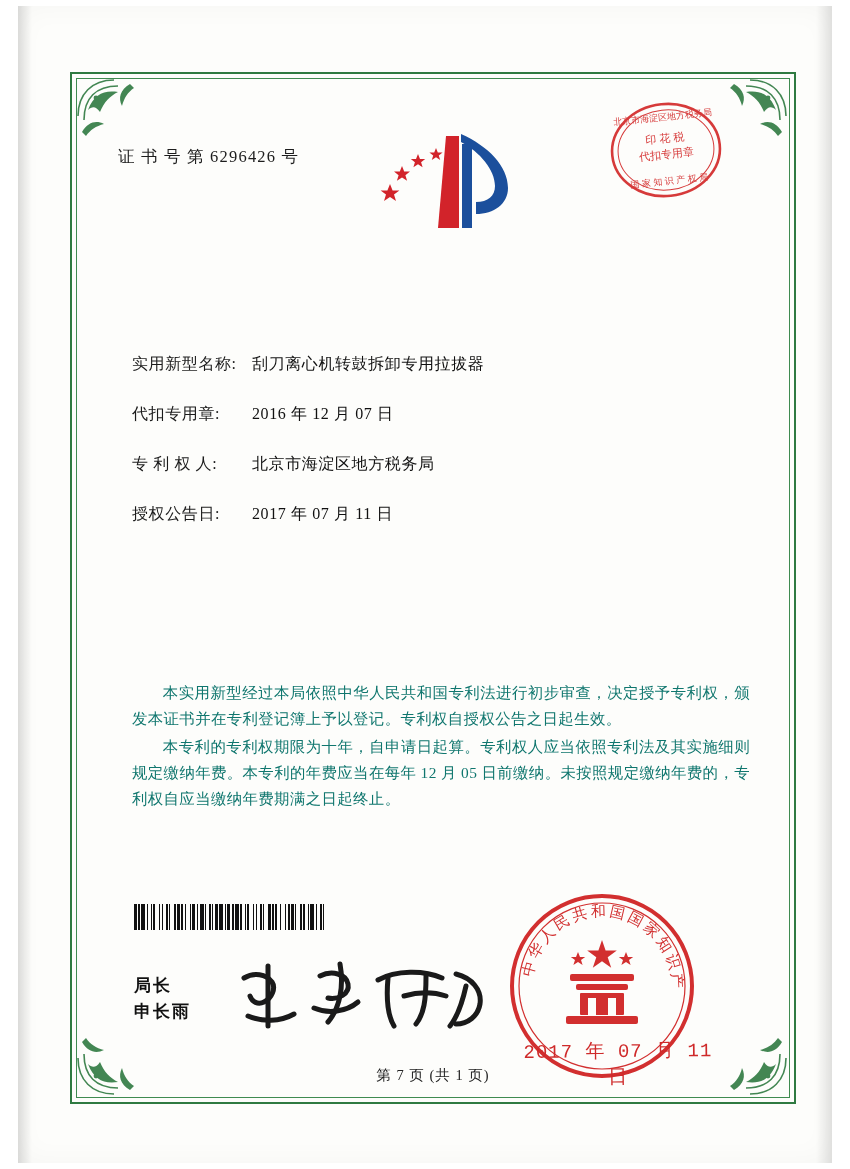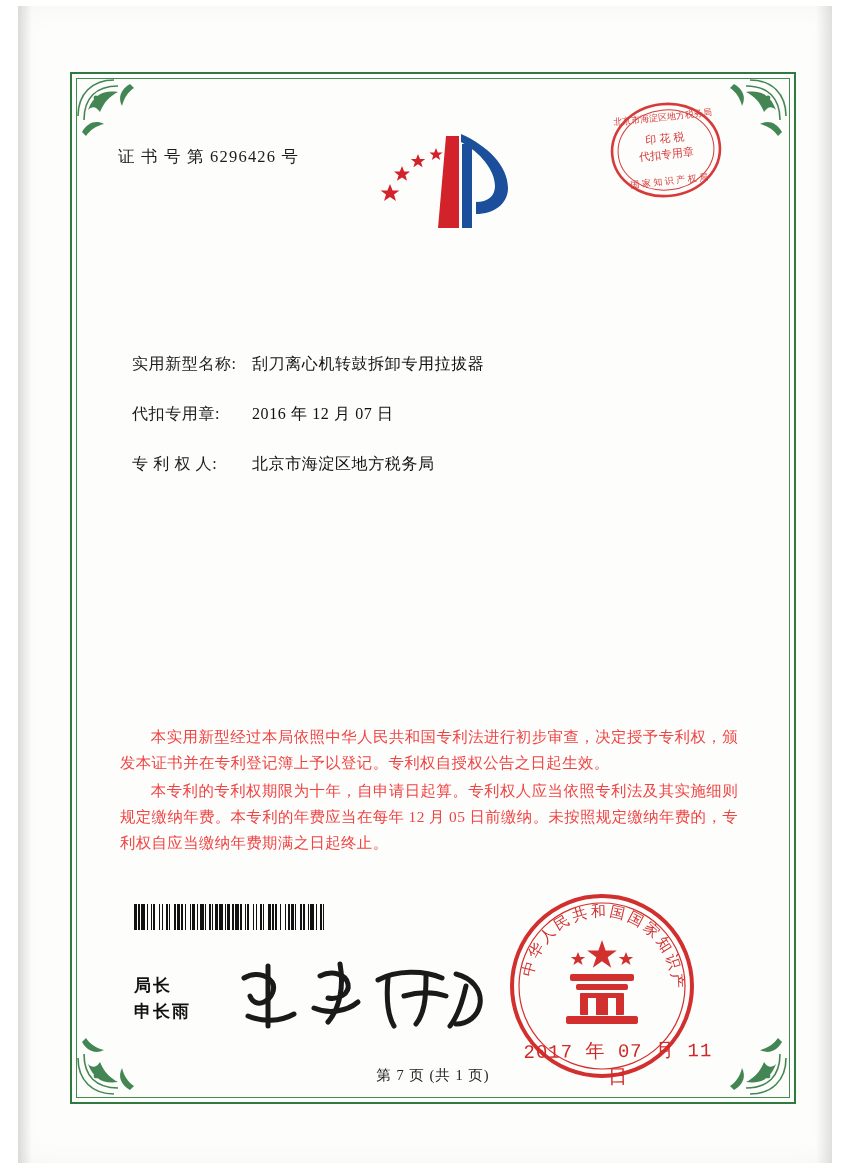--- a/index.html
+++ b/index.html
@@ -145,29 +145,28 @@
   .field .lab {
     display: inline-block;
     width: 120px;
     letter-spacing: 3px;
   }
   .field .lab.wide { letter-spacing: 0.6px; width: 120px; }
   .field .val { color: #111; }
 
   .paragraphs {
     position: absolute;
-    left: 44px;
+    left: 56px;
     top: 602px;
     width: 618px;
     font-size: 15.4px;
     line-height: 26px;
-    color: #ef4444;
+    color: #0f766e;
     letter-spacing: 0.4px;
     text-align: justify;
-    margin-top: 44px;
   }
   .paragraphs p {
     margin: 0 0 2px 0;
     text-indent: 2em;
   }
 
   
   .barcode {
     position: absolute;
     left: 58px;
@@ -342,20 +341,23 @@
       <div class="fields">
         <div class="field">
           <span class="lab wide">实用新型名称:</span><span class="val">刮刀离心机转鼓拆卸专用拉拔器</span>
         </div>
         <div class="field">
           <span class="lab wide">代扣专用章:</span><span class="val">2016 年 12 月 07 日</span>
         </div>
         <div class="field">
           <span class="lab wide">专 利 权 人:</span><span class="val">北京市海淀区地方税务局</span>
         </div>
+        <div class="field">
+          <span class="lab wide">授权公告日:</span><span class="val">2017 年 07 月 11 日</span>
+        </div>
       </div>
 
       <div class="paragraphs">
         <p>本实用新型经过本局依照中华人民共和国专利法进行初步审查，决定授予专利权，颁发本证书并在专利登记簿上予以登记。专利权自授权公告之日起生效。</p>
         <p>本专利的专利权期限为十年，自申请日起算。专利权人应当依照专利法及其实施细则规定缴纳年费。本专利的年费应当在每年 12 月 05 日前缴纳。未按照规定缴纳年费的，专利权自应当缴纳年费期满之日起终止。</p>
       </div>
 
       <div class="barcode">
           <i style="width: 3px; background: rgb(17, 17, 17);"></i>
           <i style="width: 1px; background: transparent;"></i>

